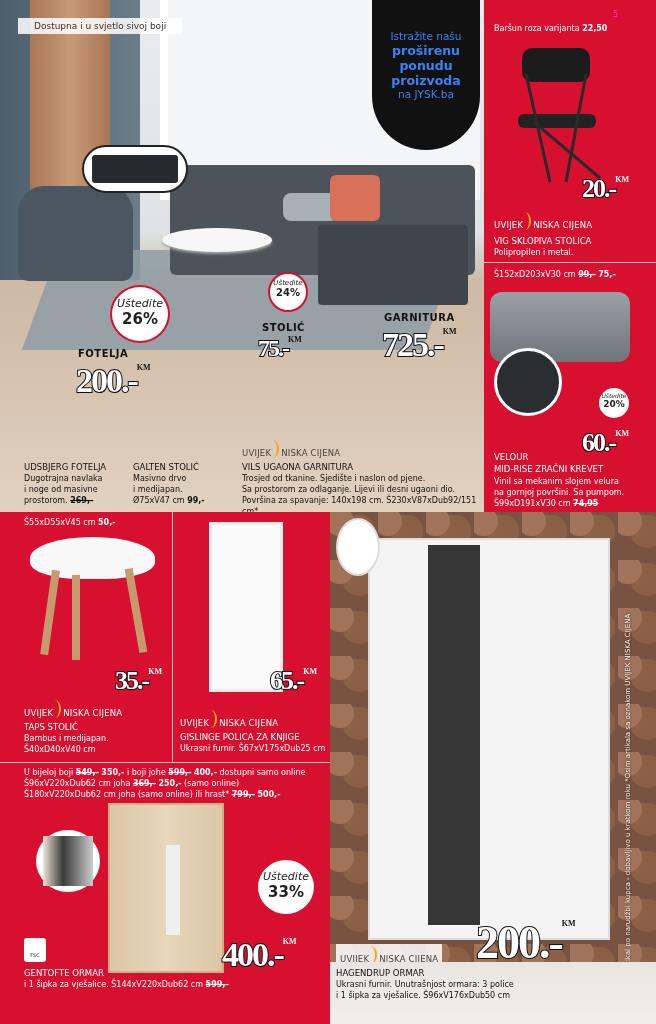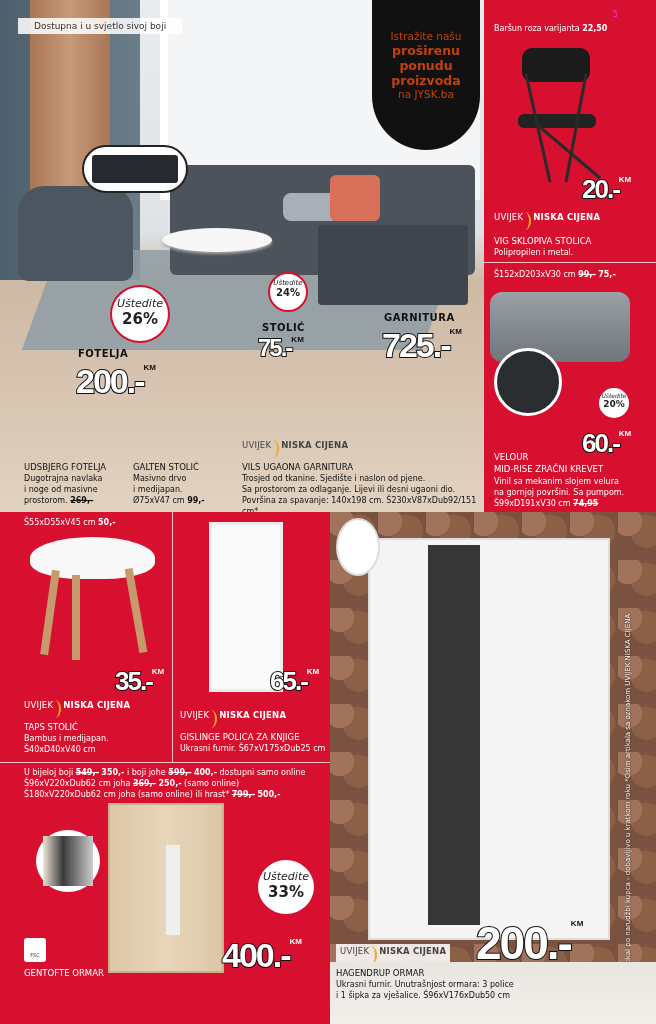--- a/index.html
+++ b/index.html
@@ -13,40 +13,40 @@
 .rug{left:40px;top:250px;width:400px;height:100px;background:#8e9ca4;transform:skewX(-20deg);opacity:.85}
 .sofa{left:170px;top:165px;width:305px;height:110px;background:#4c535b;border-radius:6px}
 .sofa-chaise{left:318px;top:225px;width:150px;height:80px;background:#3e454c;border-radius:4px}
 .pillow1{left:283px;top:193px;width:56px;height:28px;background:#a7b0b7;border-radius:8px}
 .pillow2{left:330px;top:175px;width:50px;height:46px;background:#d97059;border-radius:6px}
 .chair{left:18px;top:186px;width:115px;height:95px;background:#4c5660;border-radius:26px 26px 10px 10px}
 .table{left:162px;top:228px;width:110px;height:24px;background:#f7f7f7;border-radius:50%;box-shadow:0 2px 3px #aaa}
 .sofabed-circle{left:82px;top:145px;width:106px;height:48px;background:#fff;border-radius:26px;border:2px solid #222}
 .sofabed-circle div{margin:8px auto;width:86px;height:28px;background:#262a2e;border-radius:3px}
 .top-label{left:18px;top:18px;background:rgba(255,255,255,.85);padding:3px 16px;font-size:9px;color:#333}
-.bubble-black{left:372px;top:0;width:108px;height:150px;background:#111;border-radius:0 0 54px 54px;color:#c2410c;text-align:center;padding-top:30px;line-height:1.2}
+.bubble-black{left:372px;top:0;width:108px;height:150px;background:#111;border-radius:0 0 54px 54px;color:#3b82f6;text-align:center;padding-top:30px;line-height:1.2}
 .bubble-black .l1{font-size:10.5px}
 .bubble-black .b{font-size:12.5px;font-weight:bold}
 .bubble-black .l5{font-size:10.5px}
 .save{background:#fff;border:2px solid #d8102f;border-radius:50%;text-align:center;color:#222}
 .save .t{font-style:italic;font-size:11px}
 .save .p{font-weight:bold;font-size:15px}
-.price{font-weight:bold;color:#fff;-webkit-text-stroke:2px #111;paint-order:stroke fill;font-family:Liberation Sans, sans-serif;letter-spacing:-2px;line-height:1}
+.price{font-weight:bold;color:#fff;-webkit-text-stroke:2px #111;paint-order:stroke fill;font-family:Liberation Serif, serif;letter-spacing:-2px;line-height:1}
 .km{font-size:8px;font-weight:bold;letter-spacing:0;-webkit-text-stroke:0;color:#111;vertical-align:top}
 .price.onred .km{color:#fff}
 .plabel{font-weight:bold;font-size:10px;color:#111;letter-spacing:.5px}
 .desc{font-size:8px;line-height:1.35;color:#111}
 .desc h4{font-size:8.5px;font-weight:normal;margin-bottom:1px}
 .onred{color:#fff}
 .desc.onred{color:#fff}
 .strike{text-decoration:line-through;font-weight:bold}
 .bold{font-weight:bold}
-.uvijek{font-size:8.5px;letter-spacing:.2px;display:flex;align-items:flex-start;gap:2px}
+.uvijek{font-size:8.5px;letter-spacing:.2px;display:flex;align-items:flex-end;gap:2px}
 .uvijek .arc{width:12px;height:18px;border-right:2px solid #f3a81c;border-radius:0 50% 50% 0;margin-left:-6px}
-.uvijek .b{font-weight:bold}
+.uvijek .b{font-weight:normal}
 .right-top{left:484px;top:0;width:172px;height:512px}
 .divider-h{background:#f4c1c9;height:1px}
 .air-bed{left:490px;top:292px;width:140px;height:70px;background:linear-gradient(180deg,#9ba0a6,#6f757b);border-radius:12px}
 .pump{left:494px;top:348px;width:68px;height:68px;border-radius:50%;background:#2b2e31;border:3px solid #fff}
 .chair-black{left:514px;top:44px;width:90px;height:140px}
 .mid-left{left:0;top:512px;width:172px;height:250px}
 .mid-mid{left:172px;top:512px;width:158px;height:250px}
 .mid-right{left:330px;top:512px;width:326px;height:512px;background:radial-gradient(circle at 20% 20%,#a0735a 0 14px,transparent 15px),radial-gradient(circle at 60% 40%,#8b6046 0 16px,transparent 17px),#7a5340;background-size:48px 48px}
 .bottom-left{left:0;top:762px;width:330px;height:262px}
 .stool-top{left:30px;top:537px;width:125px;height:42px;background:#f8f8f8;border-radius:50% 50% 40% 40%}
@@ -228,13 +228,14 @@
   <div style="position:absolute;left:56px;top:40px;width:14px;height:90px;background:#eef0f0"></div>
 </div>
 <div class="abs save" style="left:256px;top:858px;width:60px;height:58px;padding-top:10px">
   <div class="t">Uštedite</div>
   <div class="p">33%</div>
 </div>
 <div class="abs price onred" style="left:222px;top:938px;font-size:34px"><span>400.-</span><span class="km">KM</span></div>
 <div class="abs fsc">FSC</div>
 <div class="abs desc onred" style="left:24px;top:968px;width:300px">
   <h4>GENTOFTE ORMAR</h4>
+  <div><span>i 1 šipka za vješalice. Š144xV220xDub62 cm</span> <span class="strike">599,-</span></div>
 </div>
 
 </body></html>

